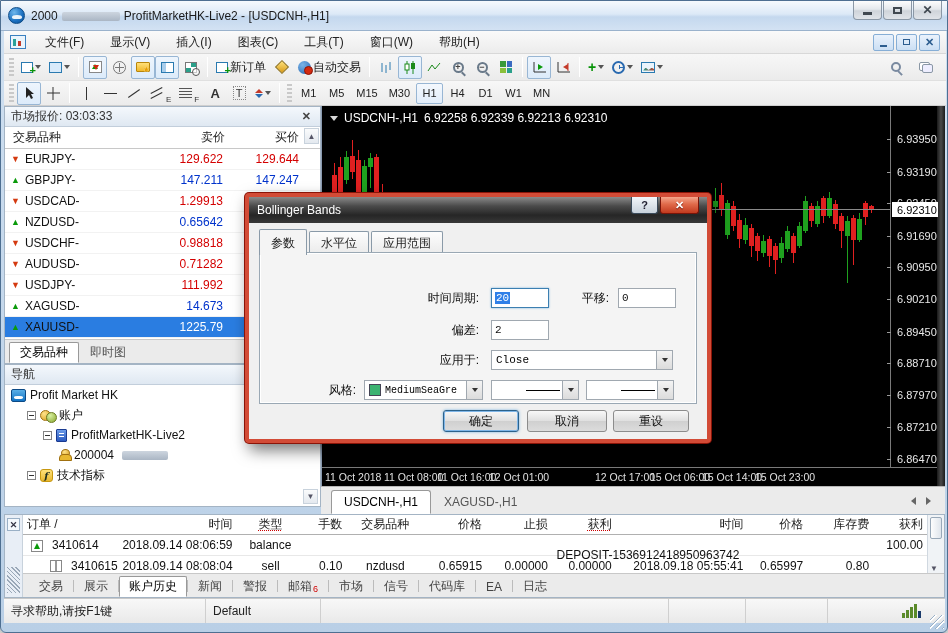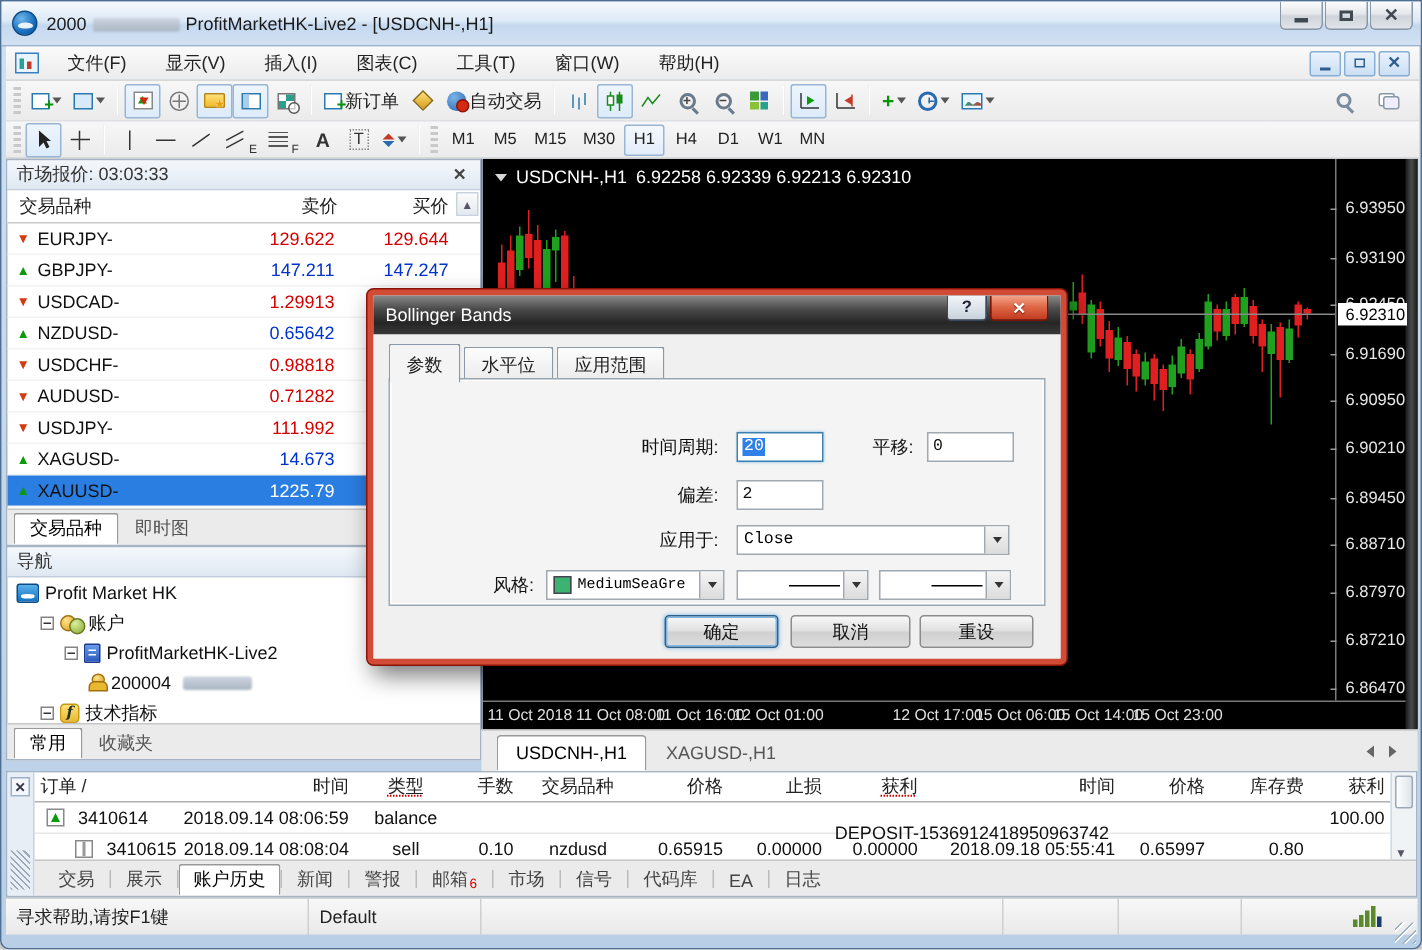--- a/index.html
+++ b/index.html
@@ -594,24 +594,20 @@
           <span>200004</span>
           <span class="redact" style="width: 46px;"></span>
         </div>
         <div class="titem" style="padding-left: 22px;">
           <span class="expander"></span>
           <span class="ni ni-f">f</span>
           <span>技术指标</span>
         </div>
       </div>
     <div class="nav-scroll">▼</div>
-    <div class="ptabs" id="nav-tabs">
-        <div class="ptab active">常用</div>
-        <div class="ptab">收藏夹</div>
-      </div>
   </div>
 
   <div id="chart">
     <div class="chart-head">
       <span class="tri"></span>
       <span>USDCNH-,H1</span>
       <span>6.92258 6.92339 6.92213 6.92310</span>
     </div>
     <div id="plot">
         <div class="price-line" style="top: 103px;"></div>
@@ -761,21 +757,21 @@
           <span style="width: 78px; text-align: center;">交易品种</span>
           <span style="width: 62px; text-align: right;">价格</span>
           <span style="width: 66px; text-align: right;">止损</span>
           <span class="filter" style="width: 64px; text-align: right;">获利</span>
           <span style="width: 132px; text-align: right;">时间</span>
           <span style="width: 60px; text-align: right;">价格</span>
           <span style="width: 66px; text-align: right;">库存费</span>
           <span style="width: 54px; text-align: right;">获利</span>
         </div>
         <div class="trow">
-          <span style="width: 86px; text-align: left; display: flex; align-items: center;">
+          <span style="width: 86px; text-align: left; display: flex; align-items: flex-end;">
             <span class="ticon dep" style="display: inline-flex; vertical-align: middle; margin-right: 5px;"></span>
             <span>3410614</span>
           </span>
           <span style="width: 128px; text-align: right;">2018.09.14 08:06:59</span>
           <span style="width: 68px; text-align: center;">balance</span>
           <span style="width: 42px; text-align: right;"></span>
           <span style="width: 78px; text-align: center;"></span>
           <span style="width: 62px; text-align: right;"></span>
           <span style="width: 66px; text-align: right;"></span>
           <span style="width: 64px; text-align: right;"></span>

